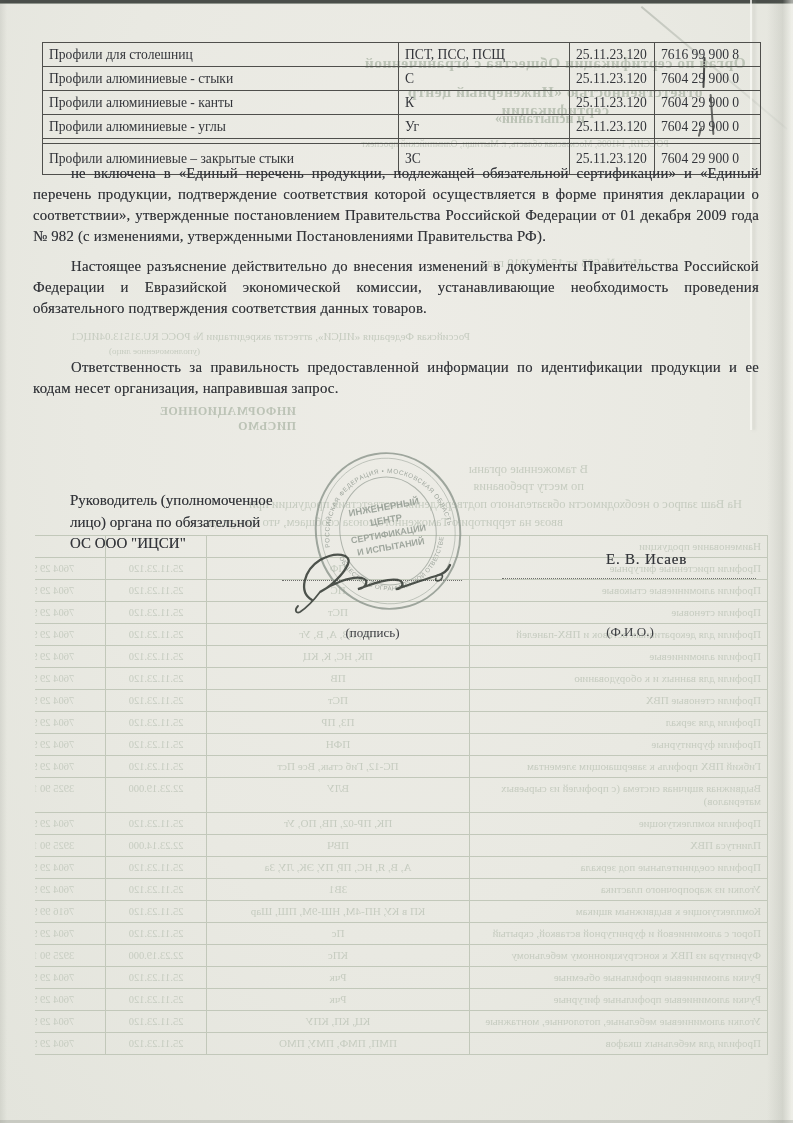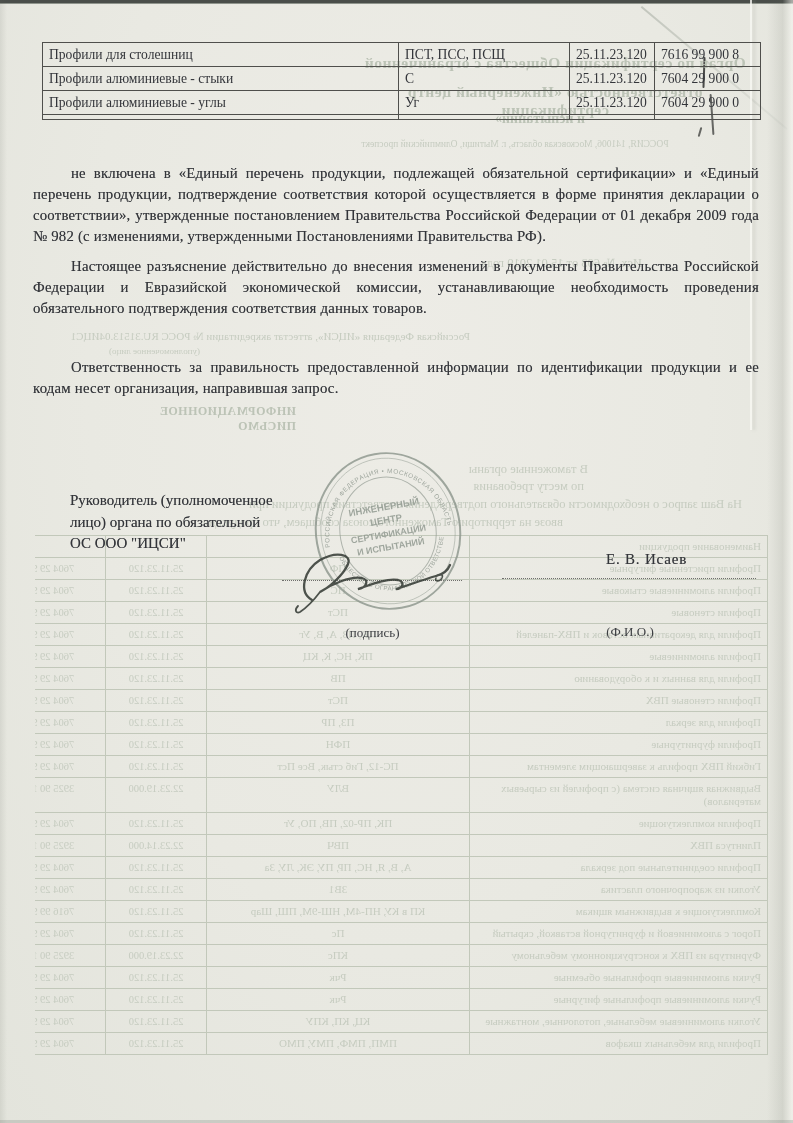--- a/index.html
+++ b/index.html
@@ -259,30 +259,42 @@
             <td class="c-okpd">25.11.23.120</td>
             <td class="c-tnved">7616 99 900 8</td>
           </tr>
           <tr>
             <td class="c-name">Профили алюминиевые - стыки</td>
             <td class="c-type">С</td>
             <td class="c-okpd">25.11.23.120</td>
             <td class="c-tnved">7604 29 900 0</td>
           </tr>
           <tr>
+            <td class="c-name">Профили алюминиевые - канты</td>
+            <td class="c-type">К</td>
+            <td class="c-okpd">25.11.23.120</td>
+            <td class="c-tnved">7604 29 900 0</td>
+          </tr>
+          <tr>
             <td class="c-name">Профили алюминиевые - углы</td>
             <td class="c-type">Уг</td>
             <td class="c-okpd">25.11.23.120</td>
             <td class="c-tnved">7604 29 900 0</td>
           </tr>
           <tr class="spacer-row">
             <td class="c-name"></td>
             <td class="c-type"></td>
             <td class="c-okpd"></td>
             <td class="c-tnved"></td>
+          </tr>
+          <tr class="last-row">
+            <td class="c-name">Профили алюминиевые  – закрытые стыки</td>
+            <td class="c-type">ЗС</td>
+            <td class="c-okpd">25.11.23.120</td>
+            <td class="c-tnved">7604 29 900 0</td>
           </tr>
         </tbody>
     </table>
 
     <div class="paragraphs">
       <p class="p1">не включена в «Единый перечень продукции, подлежащей обязательной сертификации» и «Единый перечень продукции, подтверждение соответствия которой осуществляется в форме принятия декларации о соответствии», утвержденные  постановлением Правительства Российской Федерации от 01 декабря 2009 года № 982 (с изменениями, утвержденными Постановлениями Правительства РФ).</p>
       <p class="p3">Настоящее разъяснение действительно до внесения изменений в документы Правительства Российской Федерации и Евразийской экономической комиссии, устанавливающие необходимость проведения обязательного подтверждения соответствия данных товаров.</p>
       <p class="p4">Ответственность за правильность предоставленной информации по идентификации продукции и ее кодам несет организация, направившая запрос.</p>
     </div>
 

